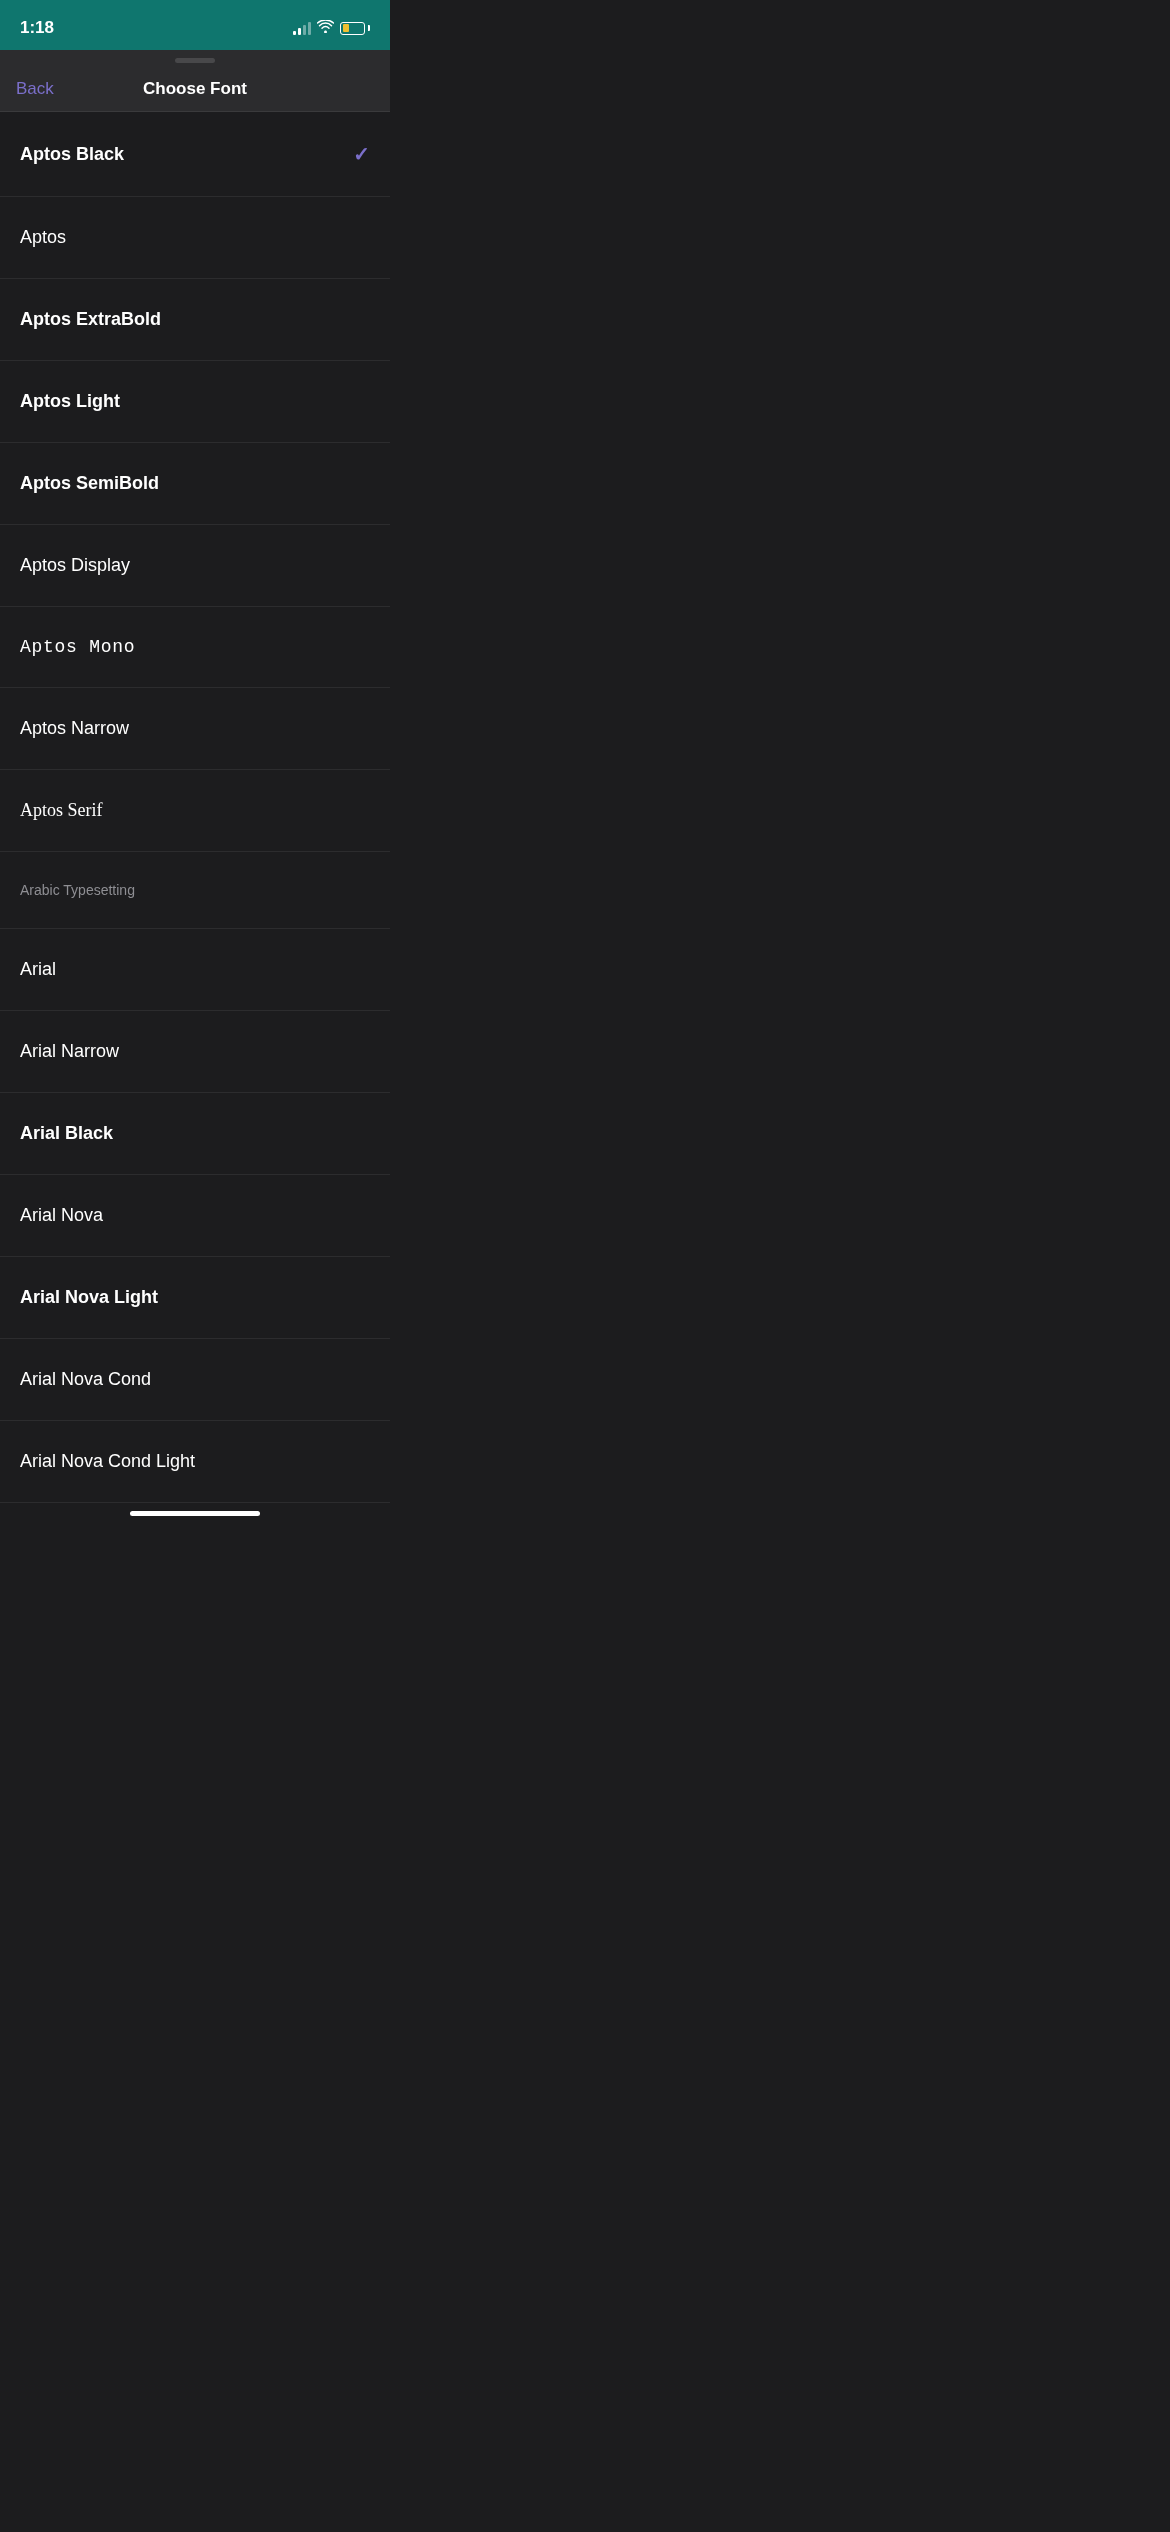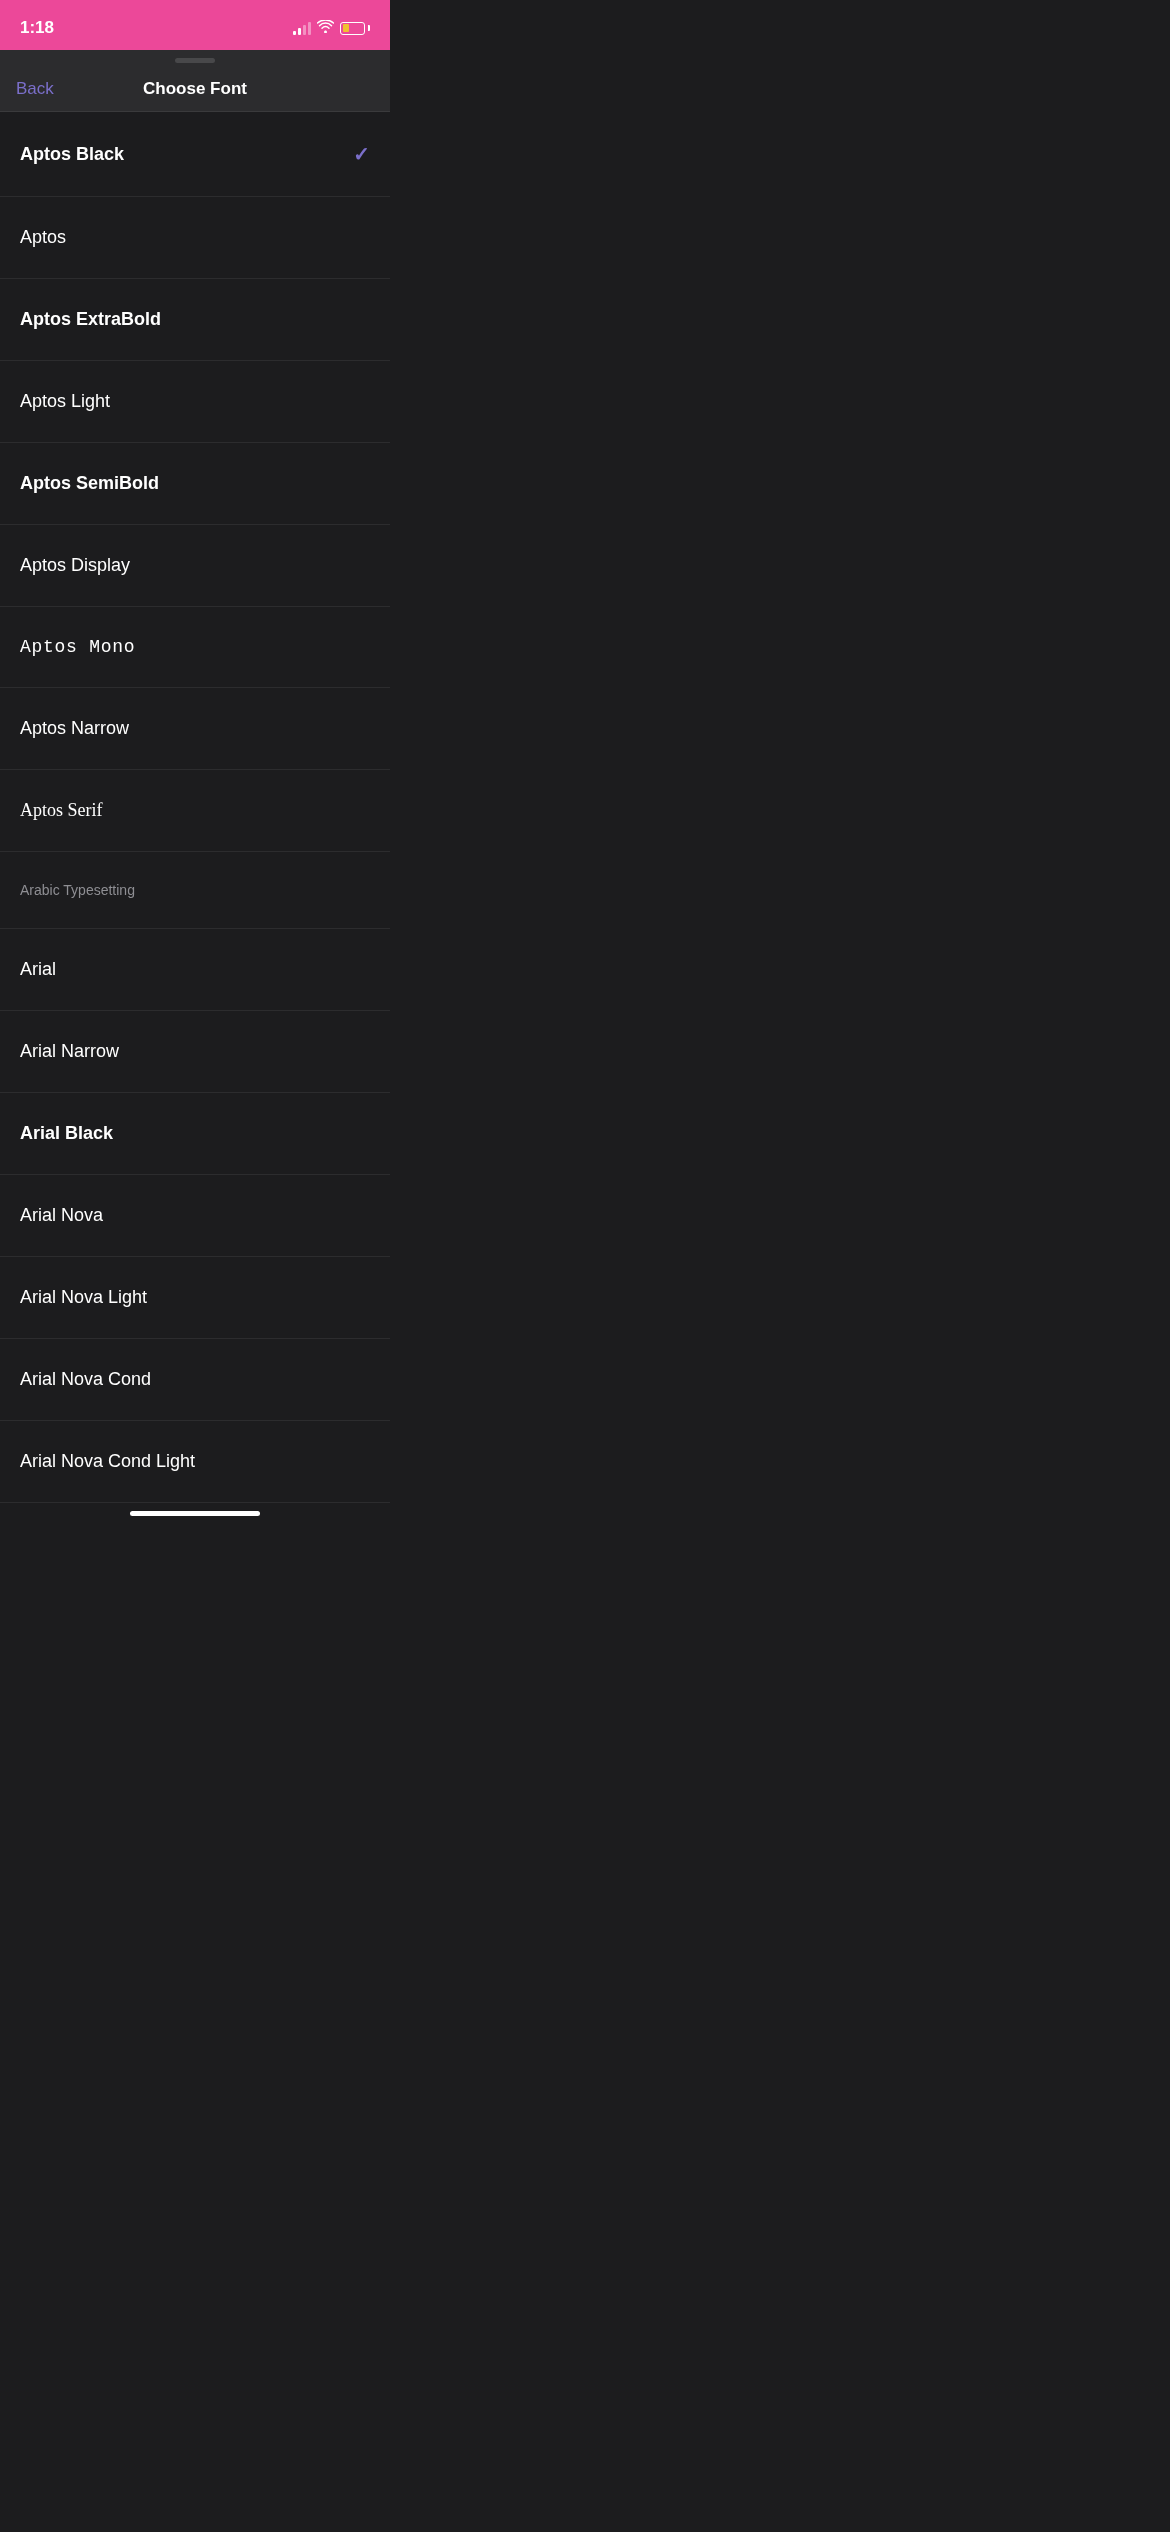--- a/index.html
+++ b/index.html
@@ -17,21 +17,21 @@
       font-family: -apple-system, BlinkMacSystemFont, 'Helvetica Neue', sans-serif;
       overflow-x: hidden;
     }
 
     .status-bar {
       display: flex;
       justify-content: space-between;
       align-items: center;
       padding: 14px 20px 8px 20px;
       height: 50px;
-      background: #ec4899;
+      background: #0f766e;
     }
 
     .status-time {
       font-size: 17px;
       font-weight: 600;
       color: #ffffff;
     }
 
     .status-icons {
       display: flex;
@@ -144,21 +144,21 @@
     .font-name {
       font-size: 18px;
       color: #ffffff;
     }
 
     .font-name.bold {
       font-weight: 700;
     }
 
     .font-name.light {
-      font-weight: 400;
+      font-weight: 700;
     }
 
     .font-name.semibold {
       font-weight: 600;
     }
 
     .font-name.aptos-mono {
       font-family: 'Courier New', monospace;
       letter-spacing: 0.04em;
       text-align: center;

